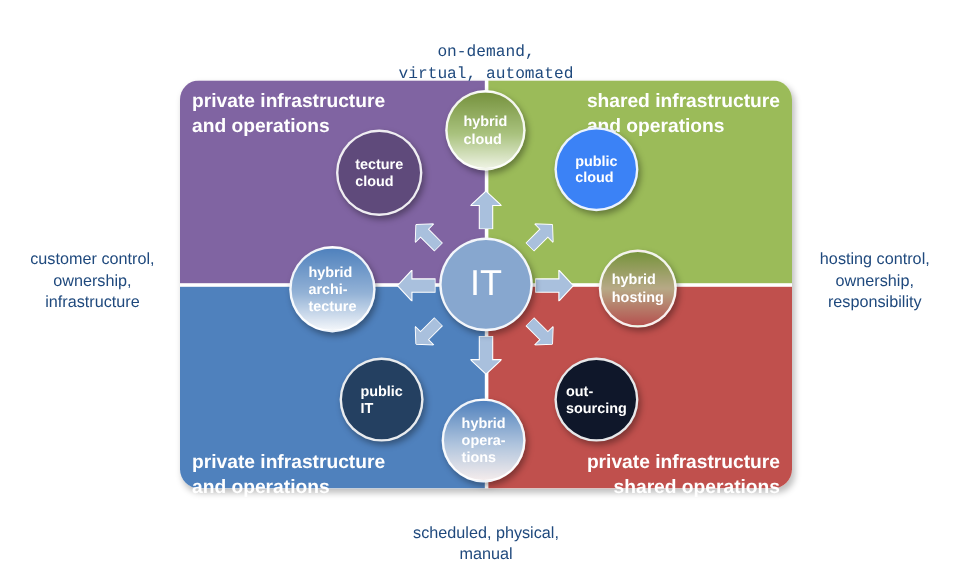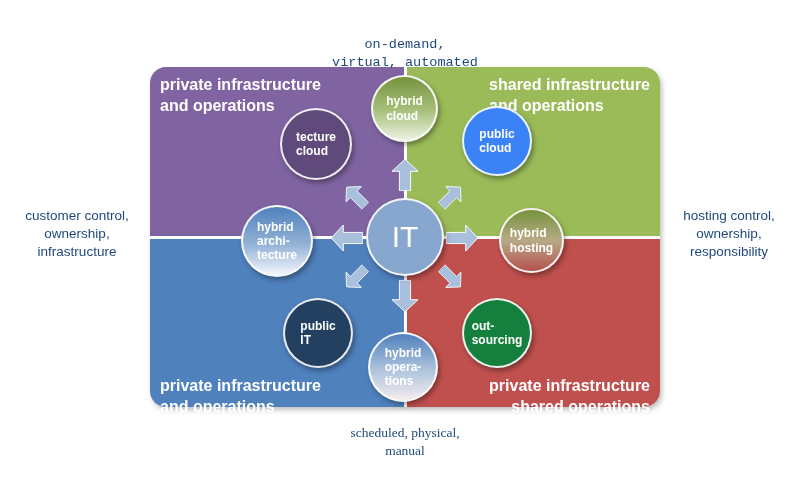--- a/index.html
+++ b/index.html
@@ -19,42 +19,42 @@
                 white-space:pre-line;}
   .corner-tl{left:160px;top:75px;text-align:left;}
   .corner-tr{right:150px;top:75px;text-align:left;}
   .corner-bl{left:160px;top:376px;text-align:left;}
   .corner-br{right:150px;top:376px;text-align:right;}
 
   
   .outer-label{position:absolute;color:#1F497D;font-size:13.5px;line-height:1.35;text-align:center;
                white-space:pre-line;}
   .outer-top{left:300px;top:36px;width:210px;font-family:Liberation Mono, monospace;}
-  .outer-bottom{left:300px;top:424px;width:210px;font-family:Liberation Serif, serif;}
+  .outer-bottom{left:300px;top:435px;width:210px;}
   .outer-left{left:8px;top:207px;width:138px;}
   .outer-right{left:662px;top:207px;width:134px;}
 
   
   .circle{position:absolute;border-radius:50%;display:flex;align-items:center;justify-content:center;
           text-align:left;color:#ffffff;font-weight:700;font-size:12px;line-height:1.18;
           border:2px solid rgba(255,255,255,.9);box-shadow:2px 3px 5px rgba(0,0,0,.35);
           white-space:pre-line;box-sizing:border-box;}
   .c-it{left:366px;top:198px;width:78px;height:78px;background:#87A7CF;font-size:30px;font-weight:400;}
   .c-hybrid-cloud{left:371px;top:75px;width:67px;height:67px;
                   background:linear-gradient(to bottom,#76923D 0%,#A9C27E 55%,#EDF2E2 100%);}
   .c-private-cloud{left:280px;top:108px;width:72px;height:72px;background:#5F4A7B;}
   .c-public-cloud{left:462px;top:106px;width:70px;height:70px;background:#3b82f6;}
   .c-hybrid-arch{left:241px;top:205px;width:72px;height:72px;
                  background:linear-gradient(to bottom,#4F81BD 0%,#93B2D6 55%,#F3F6FA 100%);}
   .c-hybrid-hosting{left:499px;top:208px;width:65px;height:65px;
                     background:linear-gradient(to bottom,#77933C 0%,#B7A986 50%,#B5524F 100%);}
   .c-legacy-it{left:283px;top:298px;width:70px;height:70px;background:#244061;}
   .c-hybrid-ops{left:368px;top:332px;width:70px;height:70px;
                 background:linear-gradient(to bottom,#5081BD 0%,#AFC4DD 55%,#F4ECEC 100%);}
-  .c-outsourcing{left:462px;top:298px;width:70px;height:70px;background:#15803d;}
+  .c-outsourcing{left:462px;top:298px;width:70px;height:70px;background:#0f172a;}
 
   
   .arrow{position:absolute;}
   .arrow svg{display:block;}
   .a-up{left:392px;top:159px;}
   .a-down{left:392px;top:280px;transform:rotate(180deg);}
   .a-left{left:334px;top:222px;transform:rotate(-90deg);}
   .a-right{left:449px;top:222px;transform:rotate(90deg);}
   .a-upleft{left:345px;top:183px;transform:rotate(-45deg);}
   .a-upright{left:440px;top:183px;transform:rotate(45deg);}

